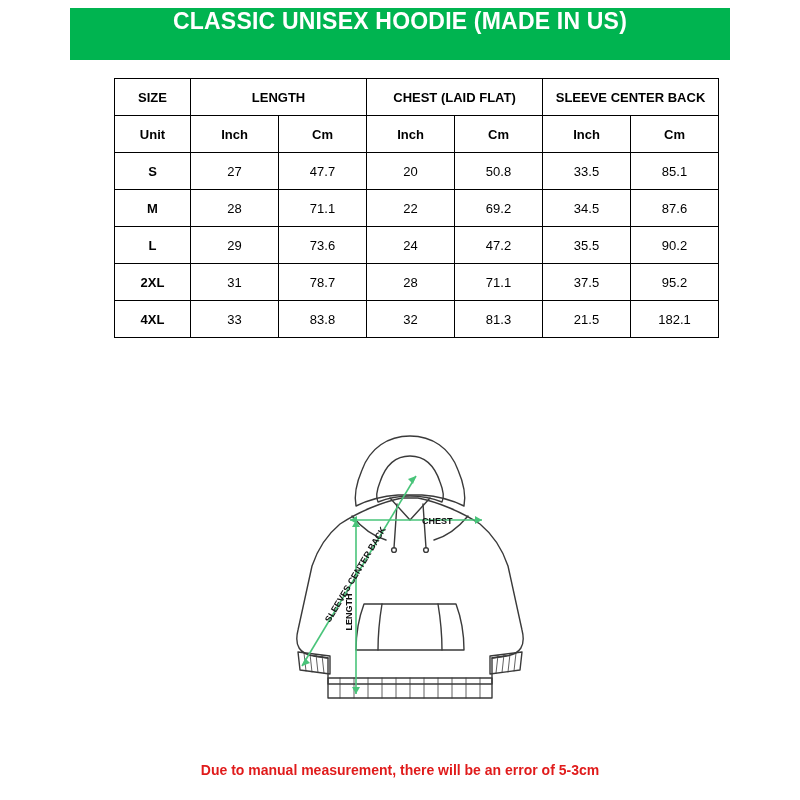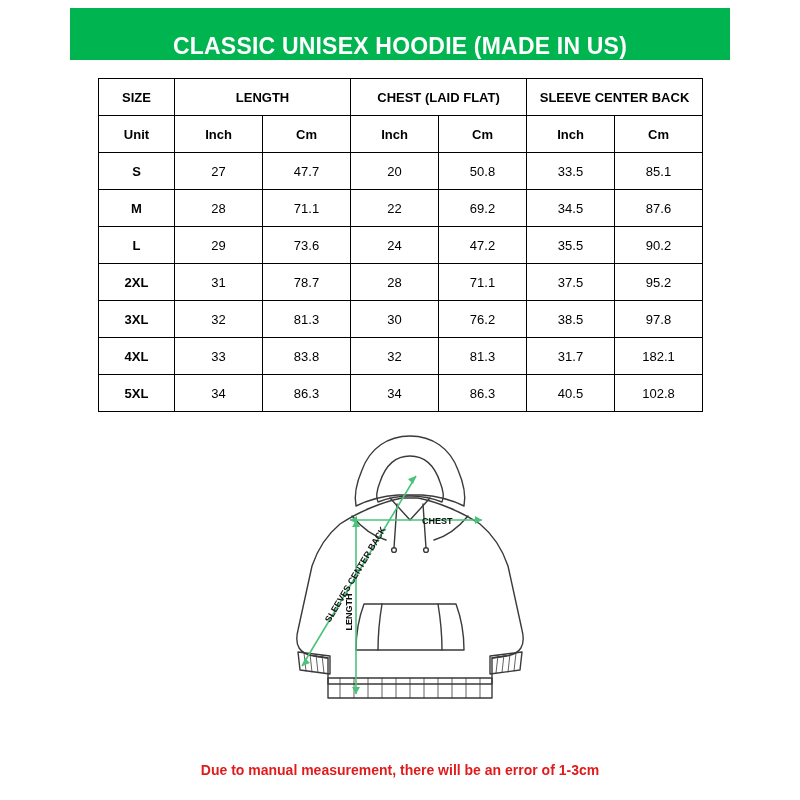--- a/index.html
+++ b/index.html
@@ -21,21 +21,21 @@
   }
   
   .header-banner {
     position: absolute;
     left: 70px;
     top: 8px;
     width: 660px;
     height: 52px;
     background: #00b450;
     display: flex;
-    align-items: flex-end;
+    align-items: flex-start;
     justify-content: center;
   }
   .header-title {
     color: #ffffff;
     font-size: 23px;
     font-weight: bold;
     letter-spacing: 0.2px;
     text-align: center;
     white-space: nowrap;
   }
@@ -43,20 +43,21 @@
   .size-table-wrap {
     position: absolute;
     left: 98px;
     top: 78px;
     width: 604px;
   }
   table.size-table {
     border-collapse: collapse;
     width: 604px;
     table-layout: fixed;
+    margin-left: 16px;
   }
   table.size-table th,
   table.size-table td {
     border: 1px solid #000000;
     text-align: center;
     font-size: 13px;
     color: #000000;
     height: 36px;
     padding: 0;
   }
@@ -160,45 +161,27 @@
           <tr>
             <td class="sizecell">2XL</td>
             <td>31</td>
             <td>78.7</td>
             <td>28</td>
             <td>71.1</td>
             <td>37.5</td>
             <td>95.2</td>
           </tr>
           <tr>
-            <td class="sizecell">3XL</td>
-            <td>32</td>
-            <td>81.3</td>
-            <td>30</td>
-            <td>76.2</td>
-            <td>38.5</td>
-            <td>97.8</td>
-          </tr>
-          <tr>
             <td class="sizecell">4XL</td>
             <td>33</td>
             <td>83.8</td>
             <td>32</td>
             <td>81.3</td>
-            <td>31.7</td>
+            <td>21.5</td>
             <td>182.1</td>
-          </tr>
-          <tr>
-            <td class="sizecell">5XL</td>
-            <td>34</td>
-            <td>86.3</td>
-            <td>34</td>
-            <td>86.3</td>
-            <td>40.5</td>
-            <td>102.8</td>
           </tr>
         </tbody>
     </table>
   </div>
 
   <div class="illustration">
     <svg class="illus-svg" width="360" height="310" viewBox="0 0 360 310" xmlns="http://www.w3.org/2000/svg">
       <g fill="none" stroke="#3a3a3a" stroke-width="1.4" stroke-linejoin="round" stroke-linecap="round">
 
         <path d="M110 108 C 128 96, 152 86, 172 82 L 188 82 C 208 86, 232 96, 250 108
@@ -278,15 +261,15 @@
       </g>
 
       <g font-family="Liberation Sans, sans-serif" font-size="9" font-weight="bold" fill="#111111">
         <text x="192" y="108">CHEST</text>
         <text x="122" y="196" transform="rotate(-90 122 196)" text-anchor="middle">LENGTH</text>
         <text x="128" y="160" transform="rotate(-59 128 160)" text-anchor="middle">SLEEVES CENTER BACK</text>
       </g>
     </svg>
   </div>
 
-  <div class="footer-note">Due to manual measurement, there will be an error of 1-3cm</div>
+  <div class="footer-note">Due to manual measurement, there will be an error of 5-3cm</div>
 
 </div>
 
 </body></html>

